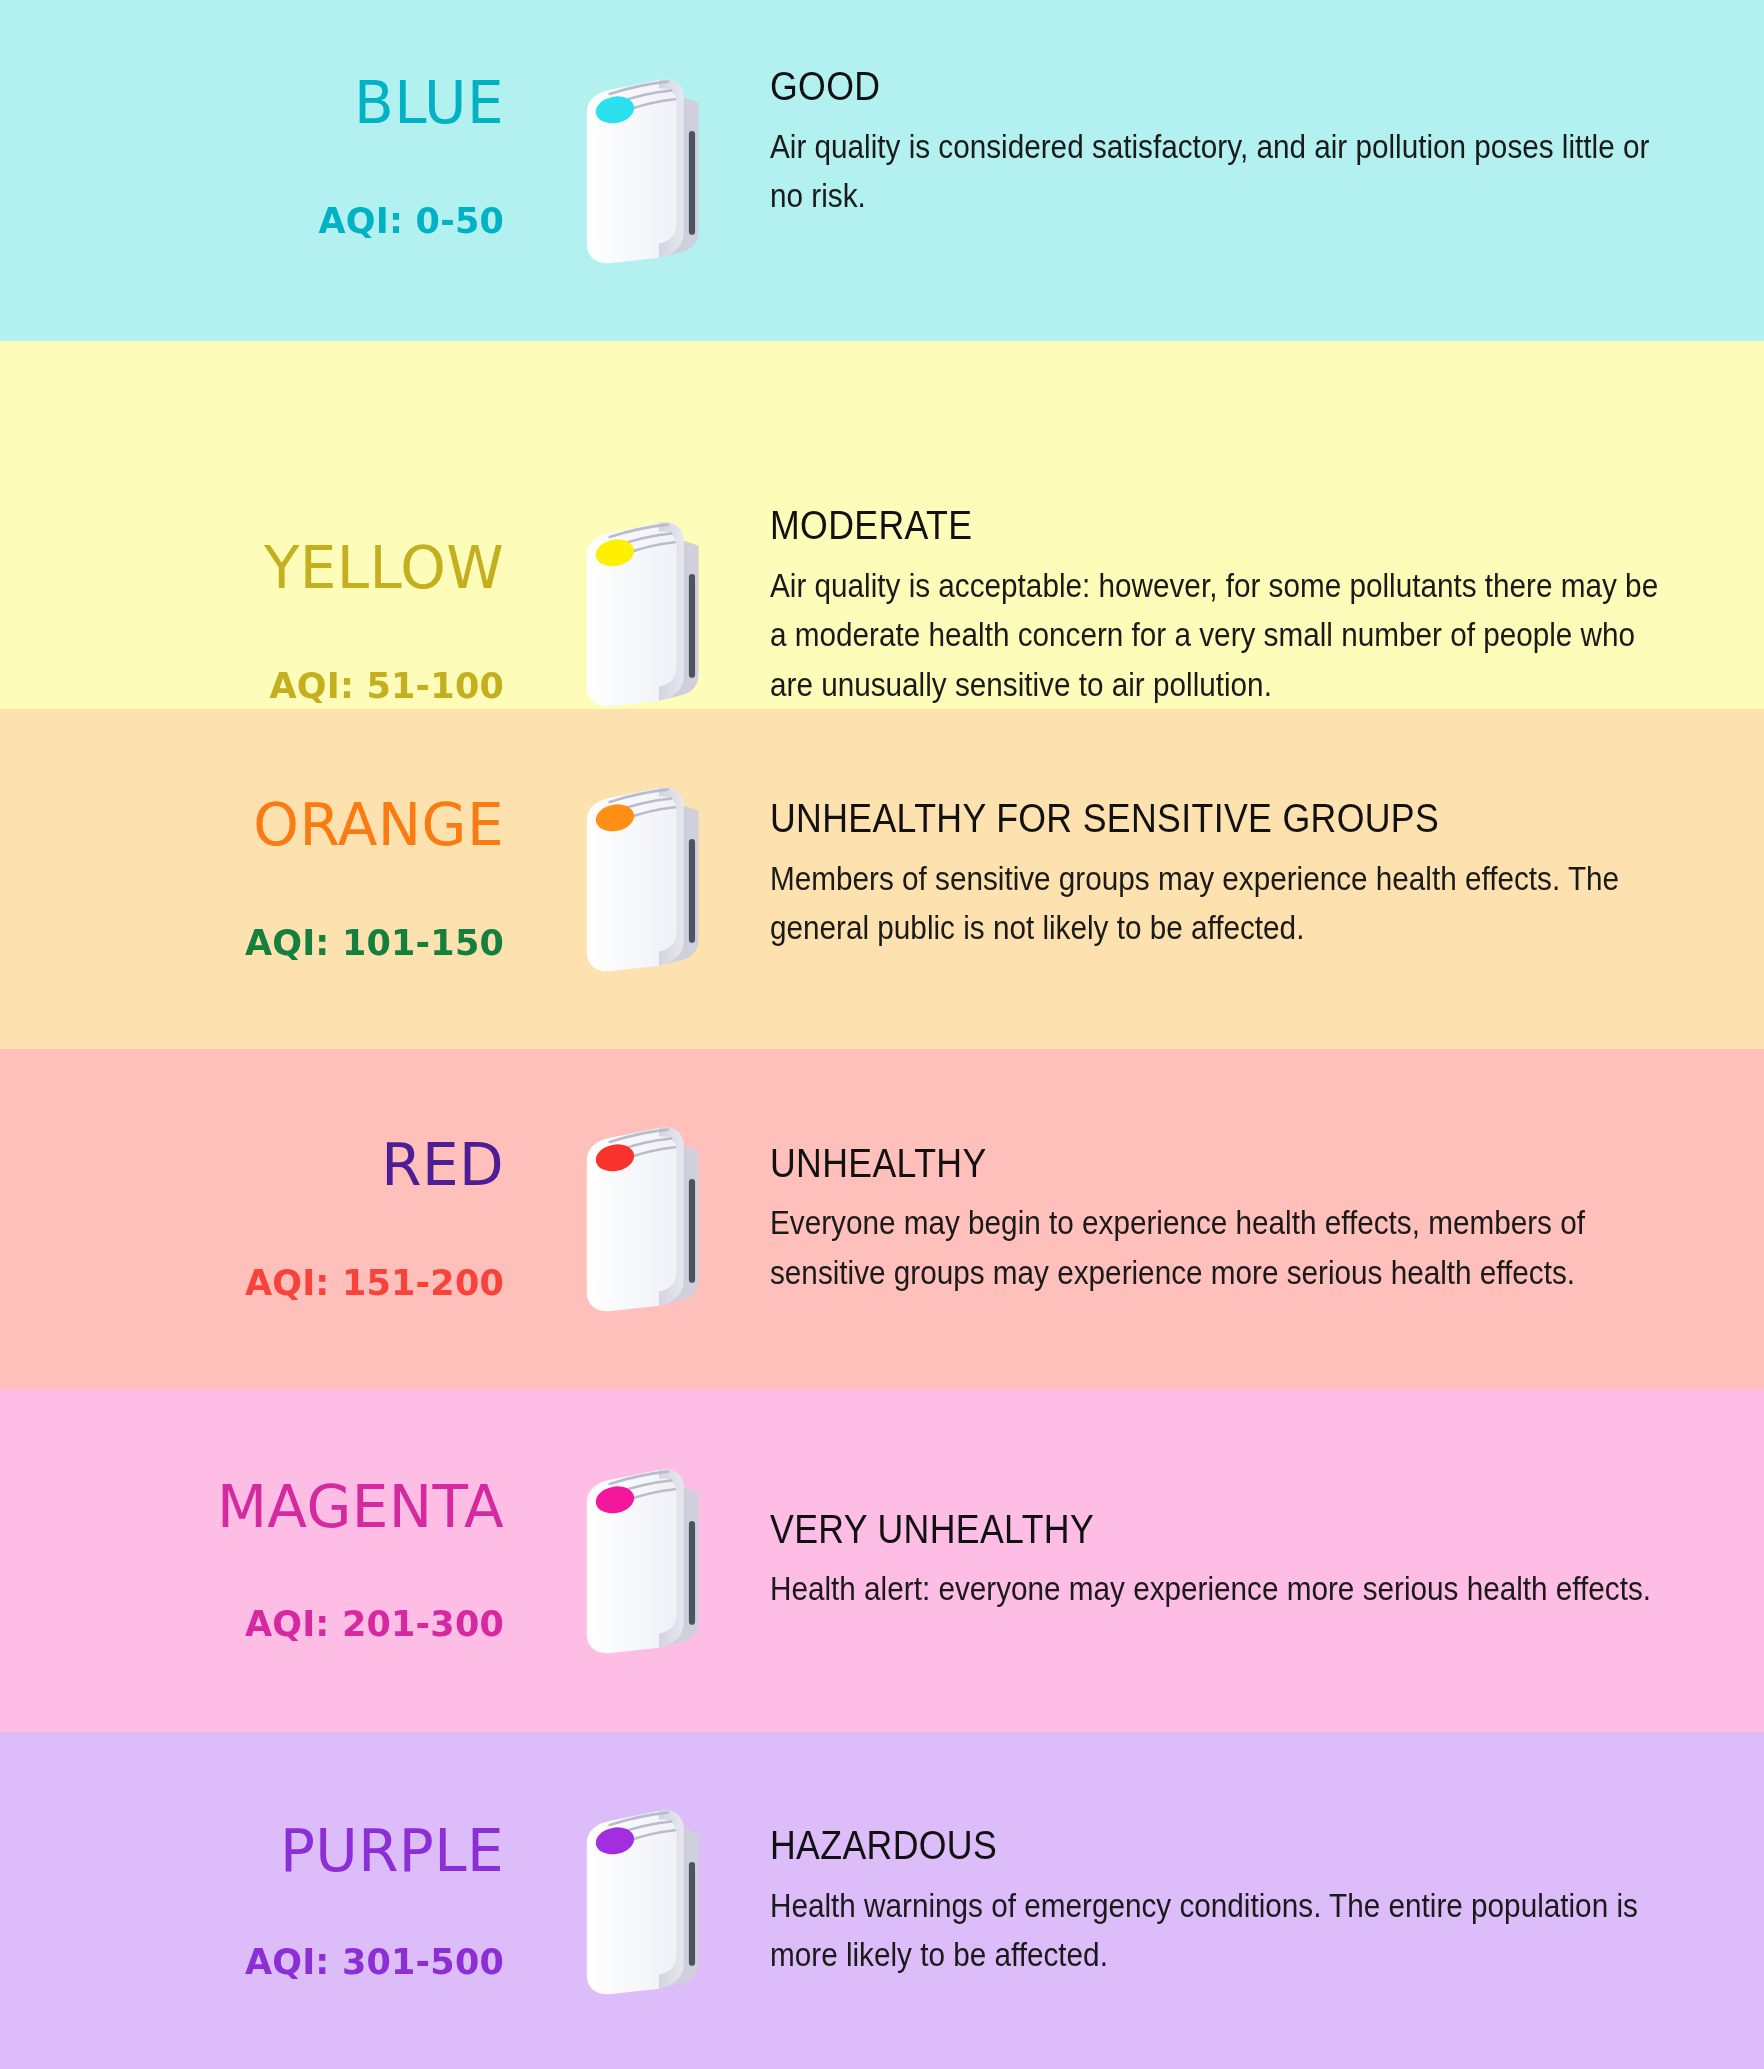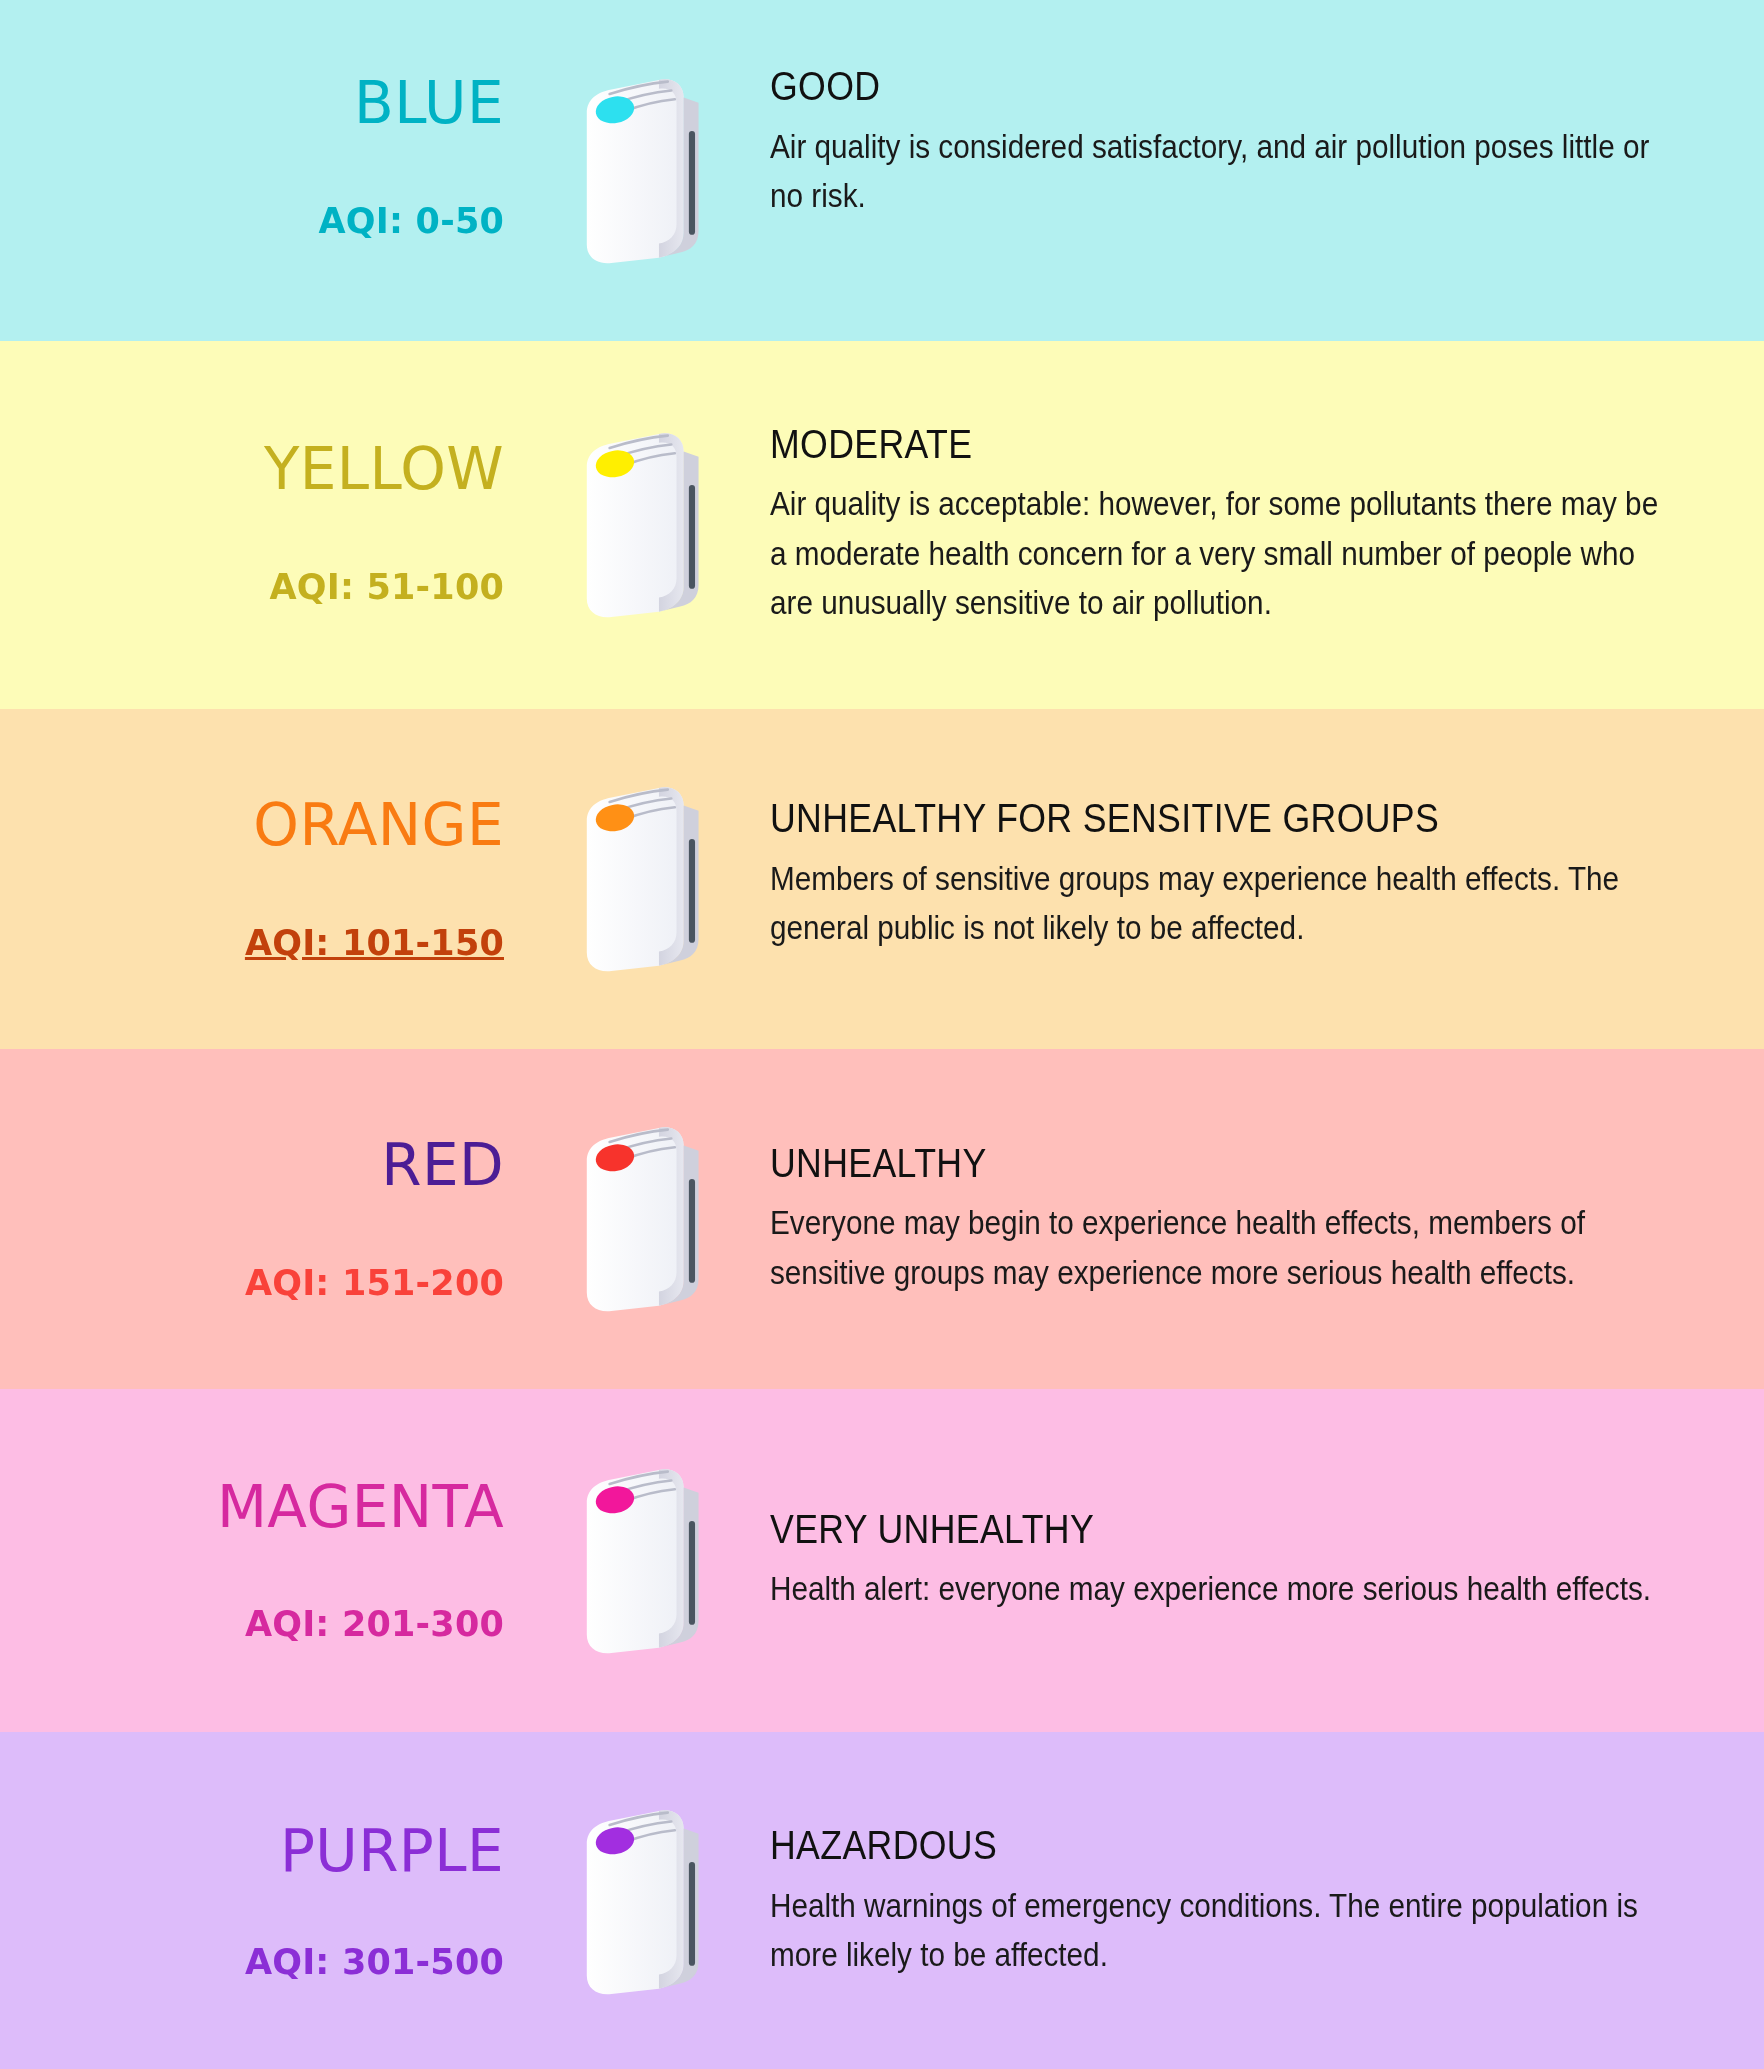--- a/index.html
+++ b/index.html
@@ -131,21 +131,21 @@
         <path d="M52 40 C70 33 90 28 110 26" stroke="#b9bcca" stroke-width="3" fill="none" stroke-linecap="round"></path>
         <ellipse cx="42" cy="38" rx="22" ry="15" transform="rotate(-11 42 38)" fill="#2de0ef"></ellipse>
       </svg>
     </div>
     <div class="desc-col">
       <div class="desc-title">GOOD</div>
       <div class="desc-body">Air quality is considered satisfactory, and air pollution poses little or no risk.</div>
     </div>
   </div>
 
-  <div class="band b-yellow" style="height: 368px; background: rgb(253, 252, 184);">
+  <div class="band b-yellow" style="height: 368px; background: rgb(253, 252, 184); align-items: flex-end;">
     <div class="label-col">
       <div class="color-name" style="color: rgb(196, 176, 31);">YELLOW</div>
       <div class="aqi-range" style="color: rgb(196, 176, 31);">AQI: 51-100</div>
     </div>
     <div class="device-col">
       <svg class="device-svg" width="132" height="190" viewBox="0 0 150 215">
         <defs>
           <linearGradient id="gfrontYel" x1="0" y1="0" x2="1" y2="0">
             <stop offset="0%" stop-color="#ffffff"></stop>
               <stop offset="100%" stop-color="#eef0f6"></stop>
@@ -167,21 +167,21 @@
     </div>
     <div class="desc-col">
       <div class="desc-title">MODERATE</div>
       <div class="desc-body">Air quality is acceptable: however, for some pollutants there may be a moderate health concern for a very small number of people who are unusually sensitive to air pollution.</div>
     </div>
   </div>
 
   <div class="band b-orange" style="height: 340px; background: rgb(253, 225, 174);">
     <div class="label-col">
       <div class="color-name" style="color: rgb(249, 123, 18);">ORANGE</div>
-      <div class="aqi-range" style="color: #c2410c; text-decoration: underline;">AQI: 101-150</div>
+      <div class="aqi-range" style="color: #15803d;">AQI: 101-150</div>
     </div>
     <div class="device-col">
       <svg class="device-svg" width="132" height="190" viewBox="0 0 150 215">
         <defs>
           <linearGradient id="gfrontOra" x1="0" y1="0" x2="1" y2="0">
             <stop offset="0%" stop-color="#ffffff"></stop>
               <stop offset="100%" stop-color="#eef0f6"></stop>
           </linearGradient>
           <linearGradient id="gsideOra" x1="0" y1="0" x2="1" y2="0">
             <stop offset="0%" stop-color="#d3d4e0"></stop>

